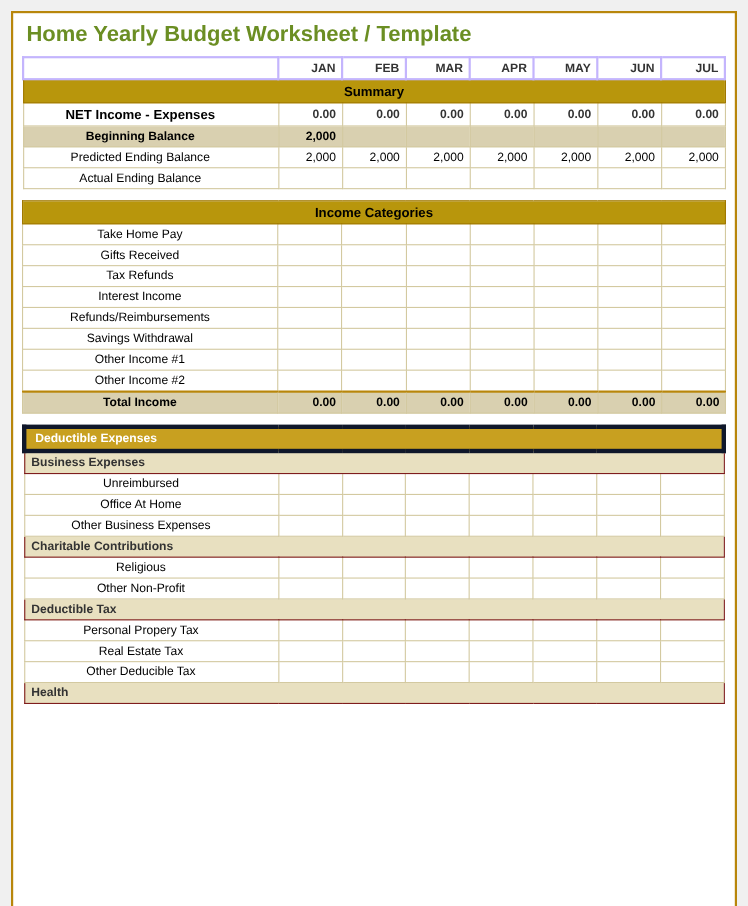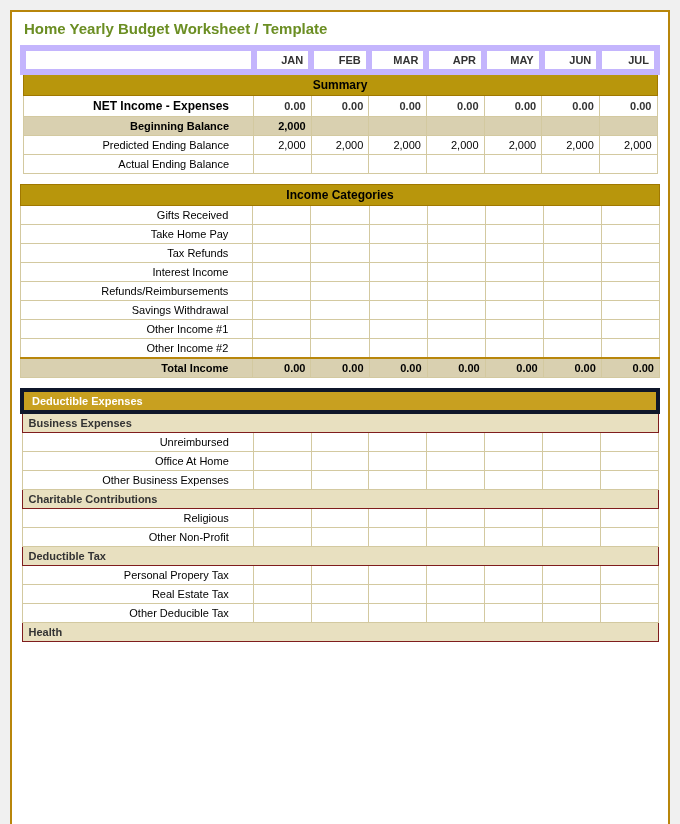--- a/index.html
+++ b/index.html
@@ -14,48 +14,48 @@
     }
     .worksheet {
       background: #fff;
       border: 2px solid #b8860b;
       width: 660px;
       min-height: 820px;
       padding: 8px;
     }
     .title {
       color: #6b8e23;
-      font-size: 15px;
+      font-size: 20px;
       font-weight: bold;
       margin-bottom: 8px;
       padding-left: 4px;
     }
     table {
       width: 100%;
       border-collapse: collapse;
       margin-bottom: 10px;
     }
     th, td {
       border: 1px solid #d3c9a0;
       padding: 3px 5px;
       text-align: right;
       font-size: 11px;
     }
     td.label-cell {
-      text-align: right;
+      text-align: center;
       padding-right: 24px;
       font-weight: normal;
       background: #fff;
     }
     .header-row th {
       background: #fff;
       font-weight: bold;
       font-size: 11px;
       color: #333;
-      border: 6px solid #c4b5fd;
+      border: 2px solid #c4b5fd;
     }
     .section-header td {
       background: #b8960c;
       color: #000000;
       font-weight: bold;
       text-align: center;
       font-size: 12px;
       border: 1px solid #a07800;
     }
     .net-income-row td {
@@ -208,31 +208,31 @@
       <col class="month-col">
       <col class="month-col">
       <col class="month-col">
       <col class="month-col">
     </colgroup>
     <tbody>
       <tr class="section-header">
         <td colspan="8">Income Categories</td>
       </tr>
       <tr class="list-item">
+        <td class="label-cell">Take Home Pay</td>
+        <td class="data-cell"></td>
+          <td class="data-cell"></td>
+        <td class="data-cell"></td>
+          <td class="data-cell"></td>
+        <td class="data-cell"></td>
+          <td class="data-cell"></td>
+        <td class="data-cell"></td>
+      </tr>
+      <tr class="list-item">
         <td class="label-cell">Gifts Received</td>
-        <td class="data-cell"></td>
-          <td class="data-cell"></td>
-        <td class="data-cell"></td>
-          <td class="data-cell"></td>
-        <td class="data-cell"></td>
-          <td class="data-cell"></td>
-        <td class="data-cell"></td>
-      </tr>
-      <tr class="list-item">
-        <td class="label-cell">Take Home Pay</td>
         <td class="data-cell"></td>
           <td class="data-cell"></td>
         <td class="data-cell"></td>
           <td class="data-cell"></td>
         <td class="data-cell"></td>
           <td class="data-cell"></td>
         <td class="data-cell"></td>
       </tr>
       <tr class="list-item">
         <td class="label-cell">Tax Refunds</td>

